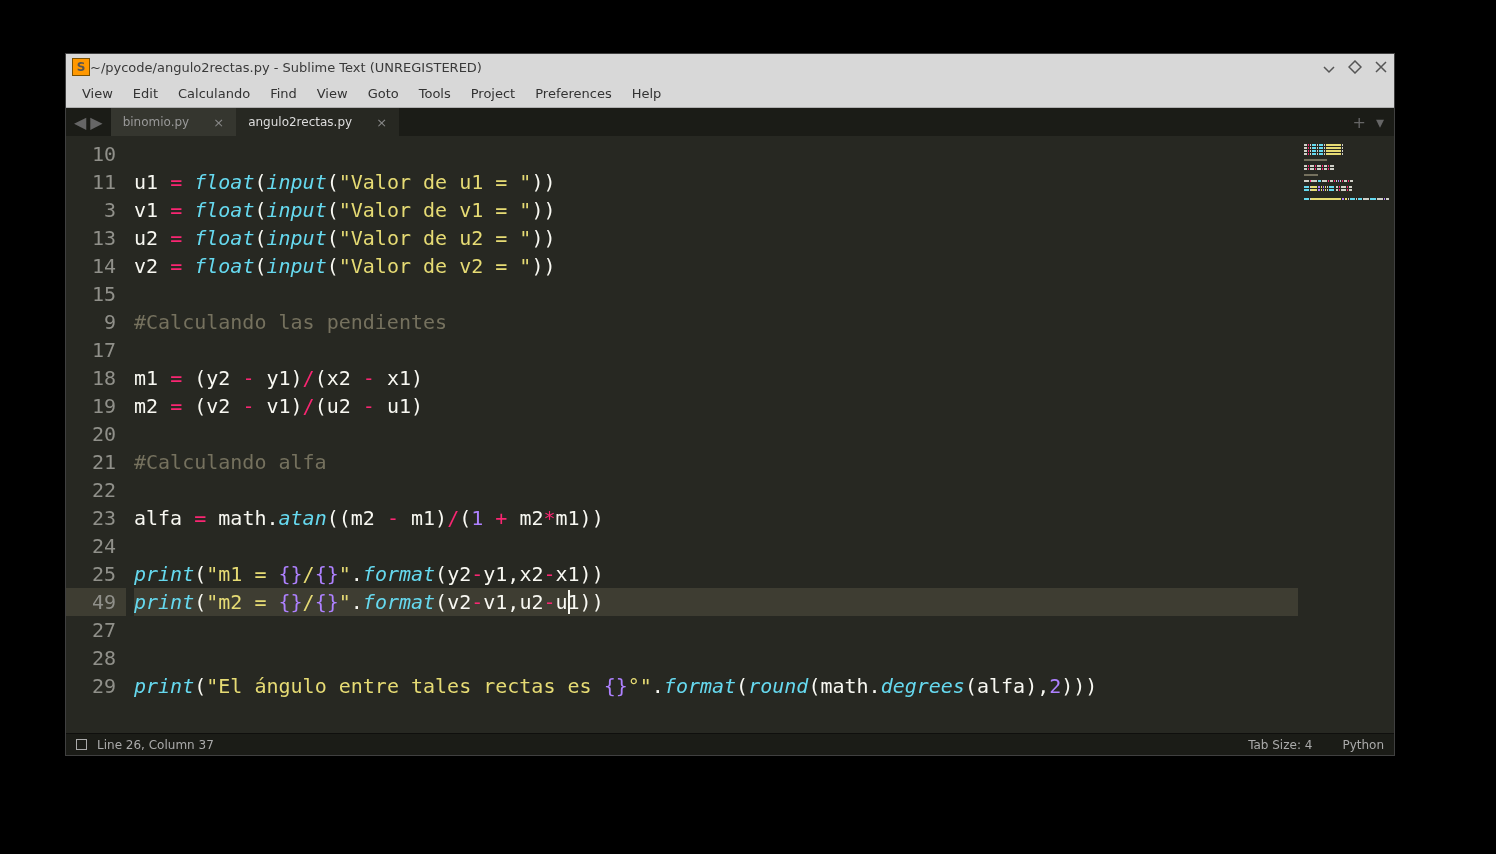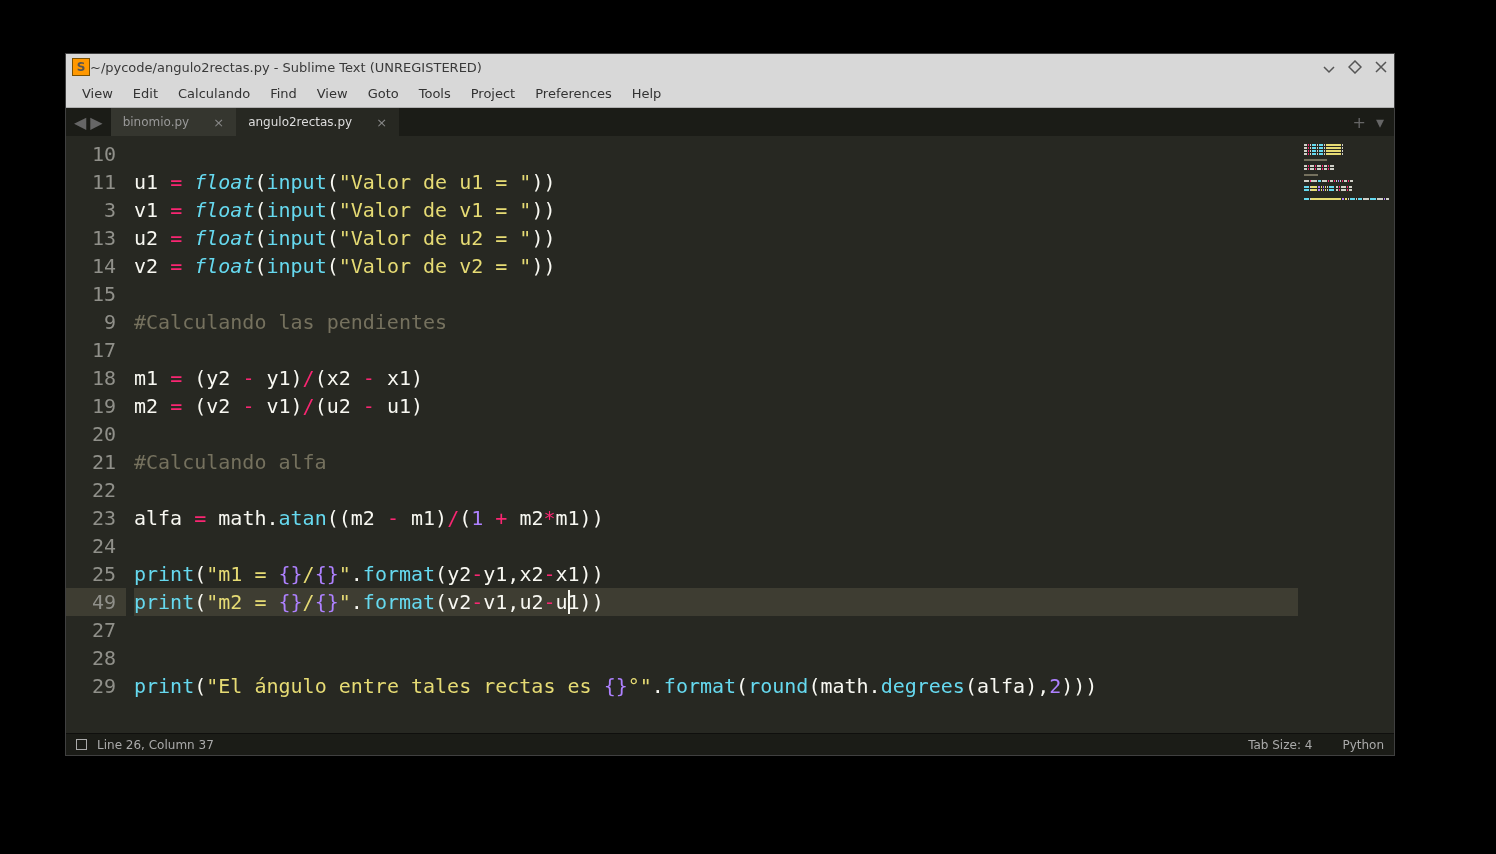--- a/index.html
+++ b/index.html
@@ -135,21 +135,21 @@
   font-size: 12px;
   color: #aaa;
 }
 .statusbar .sq {
   width: 11px; height: 11px;
   border: 1px solid #aaa;
   margin-right: 10px;
 }
 .statusbar .right { margin-left: auto; display: flex; gap: 30px; }
 .s-fn { color: #66d9ef; font-style: italic; text-align: center; }
-.s-call { color: #66d9ef; }
+.s-call { color: #66d9ef; font-style: italic; }
 .s-str { color: #e6db74; }
 .s-num { color: #ae81ff; }
 .s-op { color: #f92672; }
 .s-esc { color: #ae81ff; }
 .s-cmt { color: #75715e; }
 .s-plain { color: #f8f8f2; }
 .caret {
   position: absolute;
   width: 2px;
   height: 24px;

